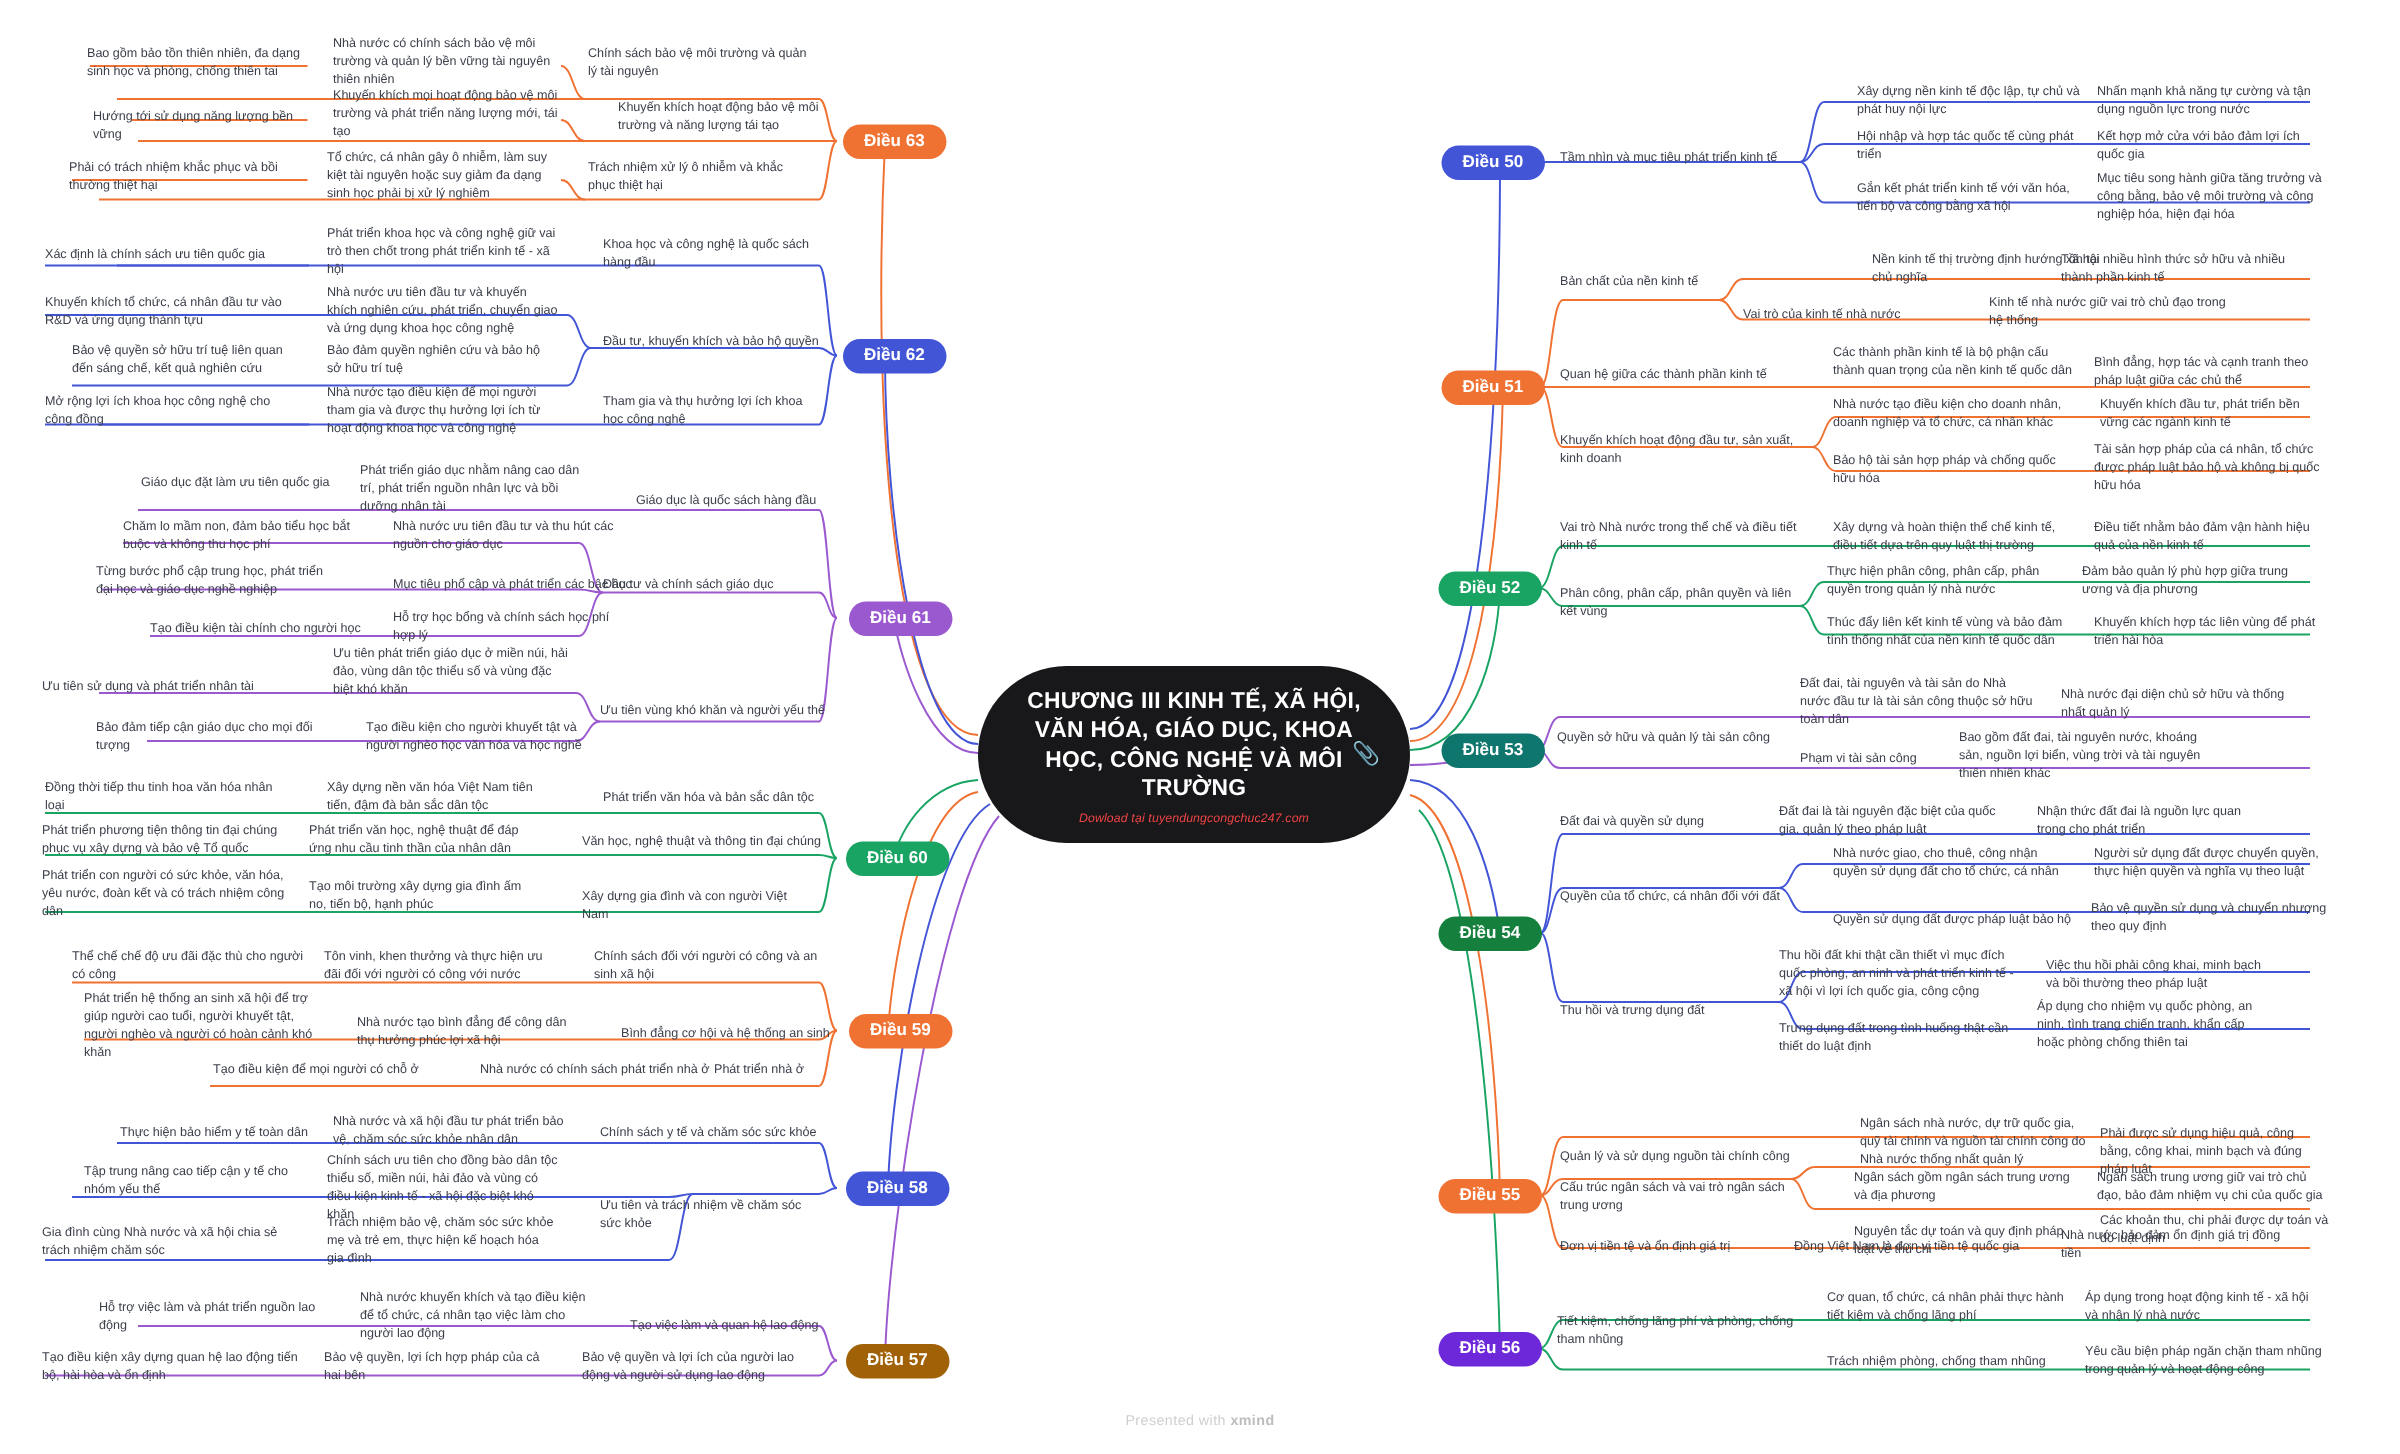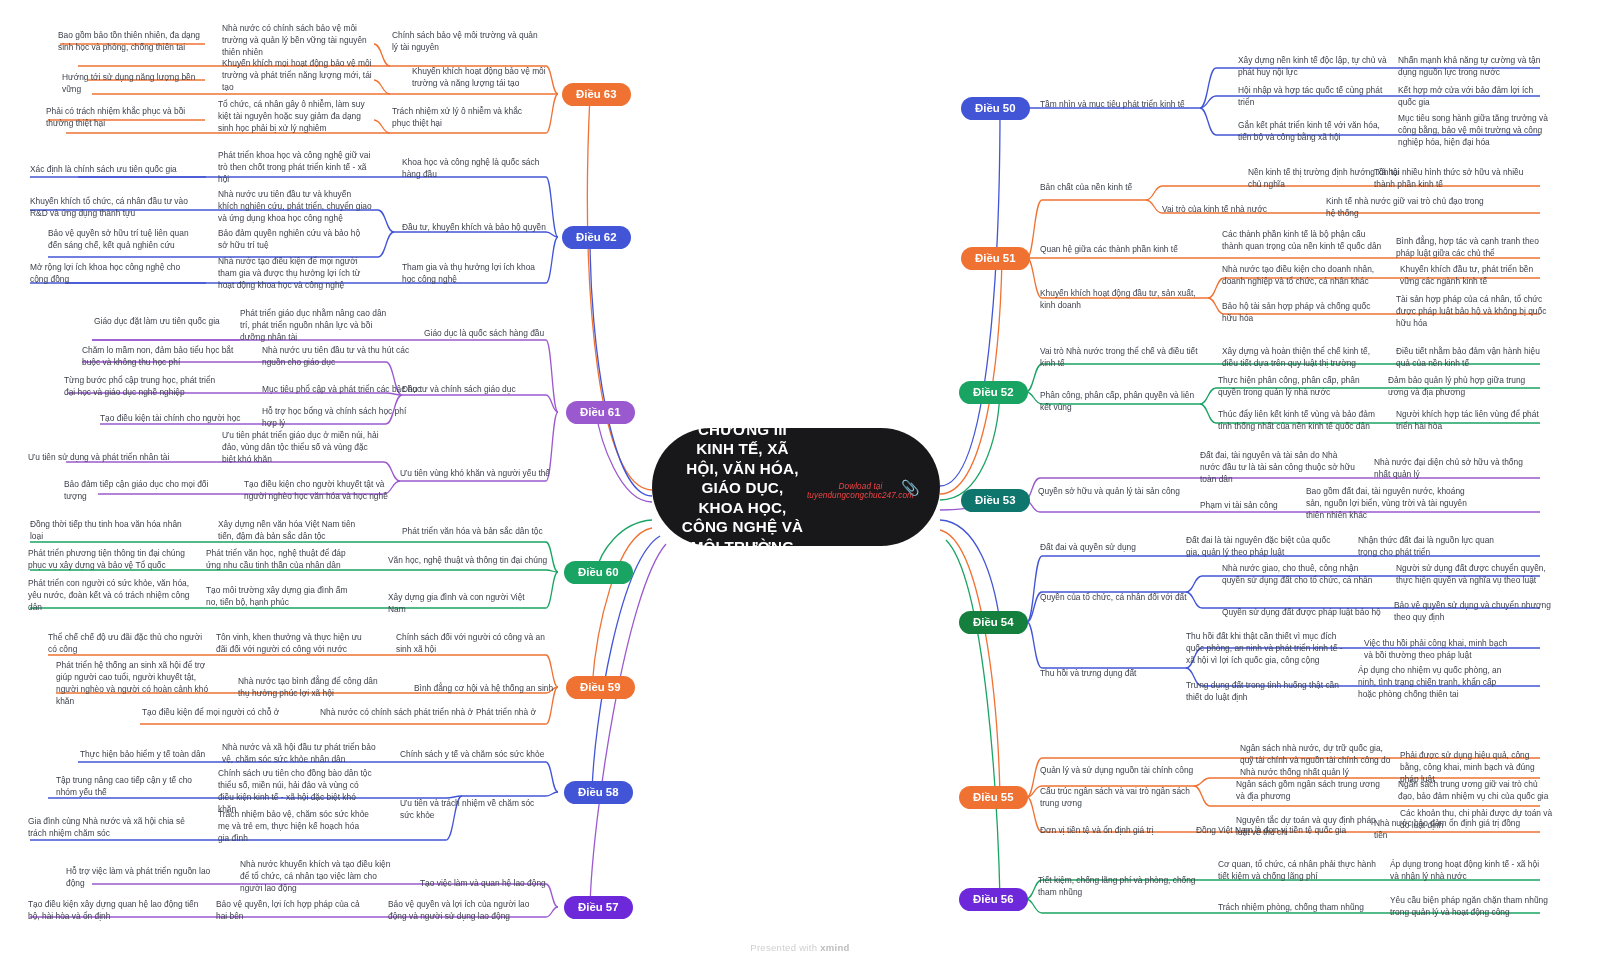--- a/index.html
+++ b/index.html
@@ -8,25 +8,25 @@
     background: #ffffff;
     font-family: "Liberation Sans", "DejaVu Sans", sans-serif;
     overflow: hidden;
   }
   #stage { position: relative; width: 1600px; height: 969px; }
   svg.wires { position: absolute; inset: 0; width: 1600px; height: 969px; pointer-events: none; }
 
   
   .central {
     position: absolute;
-    left: 652px; top: 428px;
+    left: 652px; top: 444px;
     width: 288px; height: 118px;
     background: #18181b;
     border-radius: 60px;
-    display: flex; flex-direction: row;
+    display: flex; flex-direction: column;
     align-items: center; justify-content: center;
     text-align: center;
     padding: 6px 26px 4px;
     z-index: 12;
   }
   .central-title {
     color: #ffffff;
     font-weight: bold;
     font-size: 15.2px;
     line-height: 1.28;
@@ -201,21 +201,21 @@
     <div class="central-sub">Dowload tại tuyendungcongchuc247.com</div>
     <span class="clip-icon">📎</span>
   </div>
 
   <div class="pill" style="left:562px;top:83px;background:#f07233">Điều 63</div>
   <div class="pill" style="left:562px;top:226px;background:#4255d6">Điều 62</div>
   <div class="pill" style="left:566px;top:401px;background:#9b59d0">Điều 61</div>
   <div class="pill" style="left:564px;top:561px;background:#1aa463">Điều 60</div>
   <div class="pill" style="left:566px;top:676px;background:#f07233">Điều 59</div>
   <div class="pill" style="left:564px;top:781px;background:#4255d6">Điều 58</div>
-  <div class="pill" style="left:564px;top:896px;background:#6d28d9">Điều 57</div>
+  <div class="pill" style="left:564px;top:896px;background:#a16207">Điều 57</div>
 
   <div class="pill" style="left:961px;top:97px;background:#4255d6">Điều 50</div>
   <div class="pill" style="left:961px;top:247px;background:#f07233">Điều 51</div>
   <div class="pill" style="left:959px;top:381px;background:#1aa463">Điều 52</div>
   <div class="pill" style="left:961px;top:489px;background:#0f766e">Điều 53</div>
   <div class="pill" style="left:959px;top:611px;background:#15803d">Điều 54</div>
   <div class="pill" style="left:959px;top:786px;background:#f07233">Điều 55</div>
   <div class="pill" style="left:959px;top:888px;background:#6d28d9">Điều 56</div>
 
   <div class="node" style="left:58px;top:30px;width:148px">Bao gồm bảo tồn thiên nhiên, đa dạng sinh học và phòng, chống thiên tai</div>
@@ -314,21 +314,21 @@
   <div class="node" style="left:1222px;top:301px;width:160px">Bảo hộ tài sản hợp pháp và chống quốc hữu hóa</div>
   <div class="node" style="left:1396px;top:294px;width:152px">Tài sản hợp pháp của cá nhân, tổ chức được pháp luật bảo hộ và không bị quốc hữu hóa</div>
 
   <div class="node" style="left:1040px;top:346px;width:162px">Vai trò Nhà nước trong thể chế và điều tiết kinh tế</div>
   <div class="node" style="left:1222px;top:346px;width:160px">Xây dựng và hoàn thiện thể chế kinh tế, điều tiết dựa trên quy luật thị trường</div>
   <div class="node" style="left:1396px;top:346px;width:150px">Điều tiết nhằm bảo đảm vận hành hiệu quả của nền kinh tế</div>
   <div class="node" style="left:1040px;top:390px;width:160px">Phân công, phân cấp, phân quyền và liên kết vùng</div>
   <div class="node" style="left:1218px;top:375px;width:152px">Thực hiện phân công, phân cấp, phân quyền trong quản lý nhà nước</div>
   <div class="node" style="left:1388px;top:375px;width:152px">Đảm bảo quản lý phù hợp giữa trung ương và địa phương</div>
   <div class="node" style="left:1218px;top:409px;width:162px">Thúc đẩy liên kết kinh tế vùng và bảo đảm tính thống nhất của nền kinh tế quốc dân</div>
-  <div class="node" style="left:1396px;top:409px;width:152px">Người khích hợp tác liên vùng để phát triển hài hòa</div>
+  <div class="node" style="left:1396px;top:409px;width:152px">Khuyến khích hợp tác liên vùng để phát triển hài hòa</div>
 
   <div class="node" style="left:1038px;top:486px;width:160px">Quyền sở hữu và quản lý tài sản công</div>
   <div class="node" style="left:1200px;top:450px;width:156px">Đất đai, tài nguyên và tài sản do Nhà nước đầu tư là tài sản công thuộc sở hữu toàn dân</div>
   <div class="node" style="left:1374px;top:457px;width:156px">Nhà nước đại diện chủ sở hữu và thống nhất quản lý</div>
   <div class="node" style="left:1200px;top:500px;width:150px">Phạm vi tài sản công</div>
   <div class="node" style="left:1306px;top:486px;width:166px">Bao gồm đất đai, tài nguyên nước, khoáng sản, nguồn lợi biển, vùng trời và tài nguyên thiên nhiên khác</div>
 
   <div class="node" style="left:1040px;top:542px;width:154px">Đất đai và quyền sử dụng</div>
   <div class="node" style="left:1186px;top:535px;width:156px">Đất đai là tài nguyên đặc biệt của quốc gia, quản lý theo pháp luật</div>
   <div class="node" style="left:1358px;top:535px;width:156px">Nhận thức đất đai là nguồn lực quan trọng cho phát triển</div>

